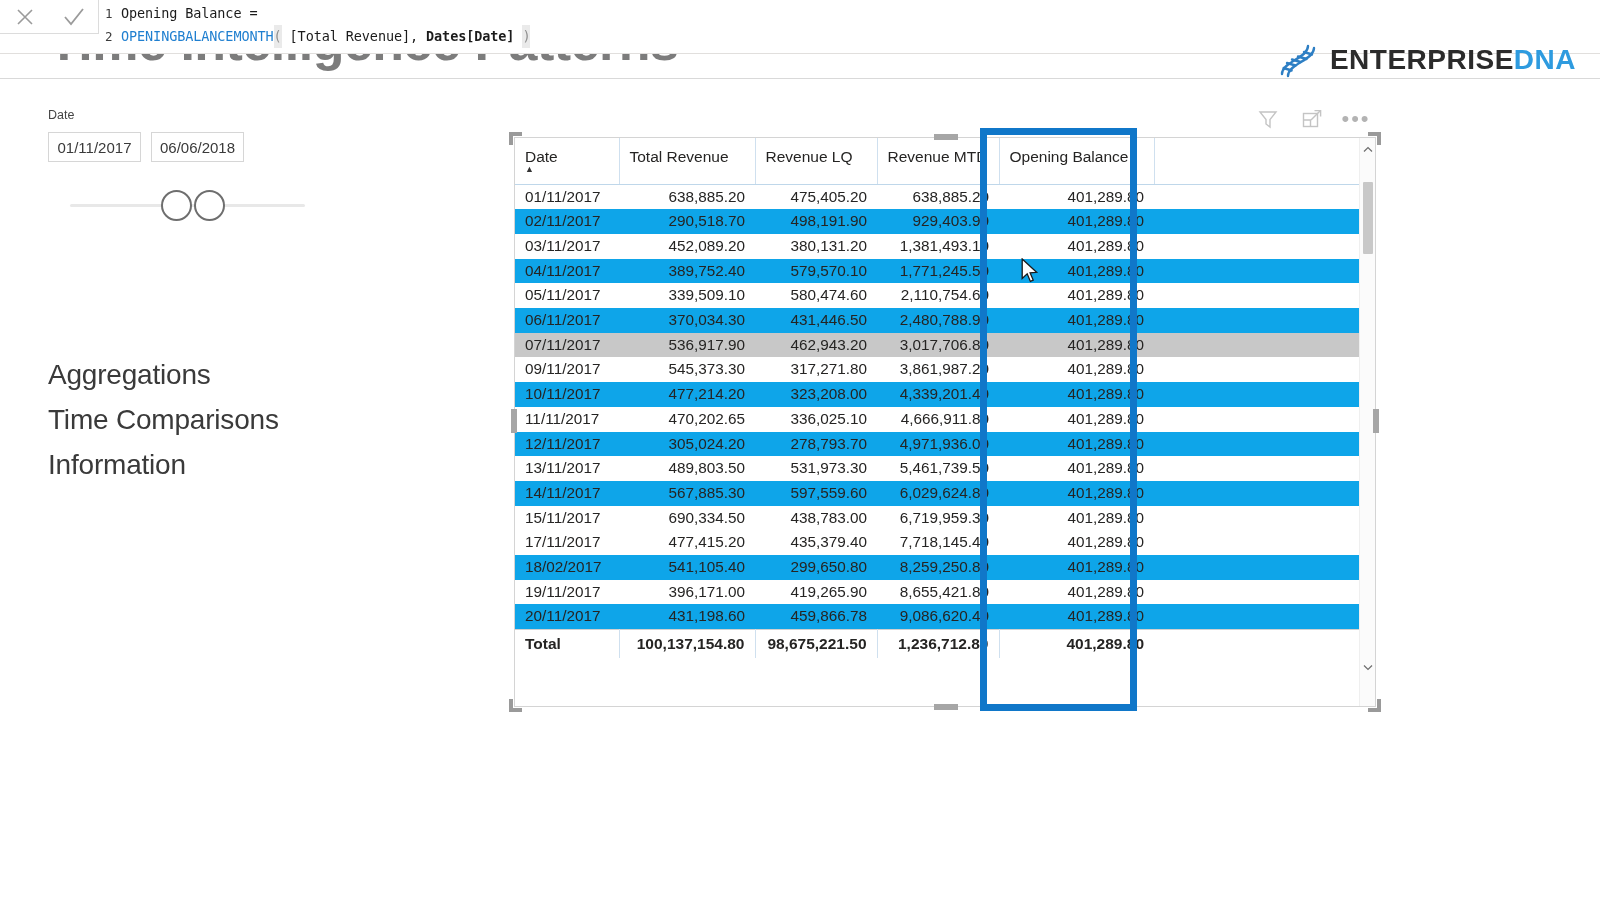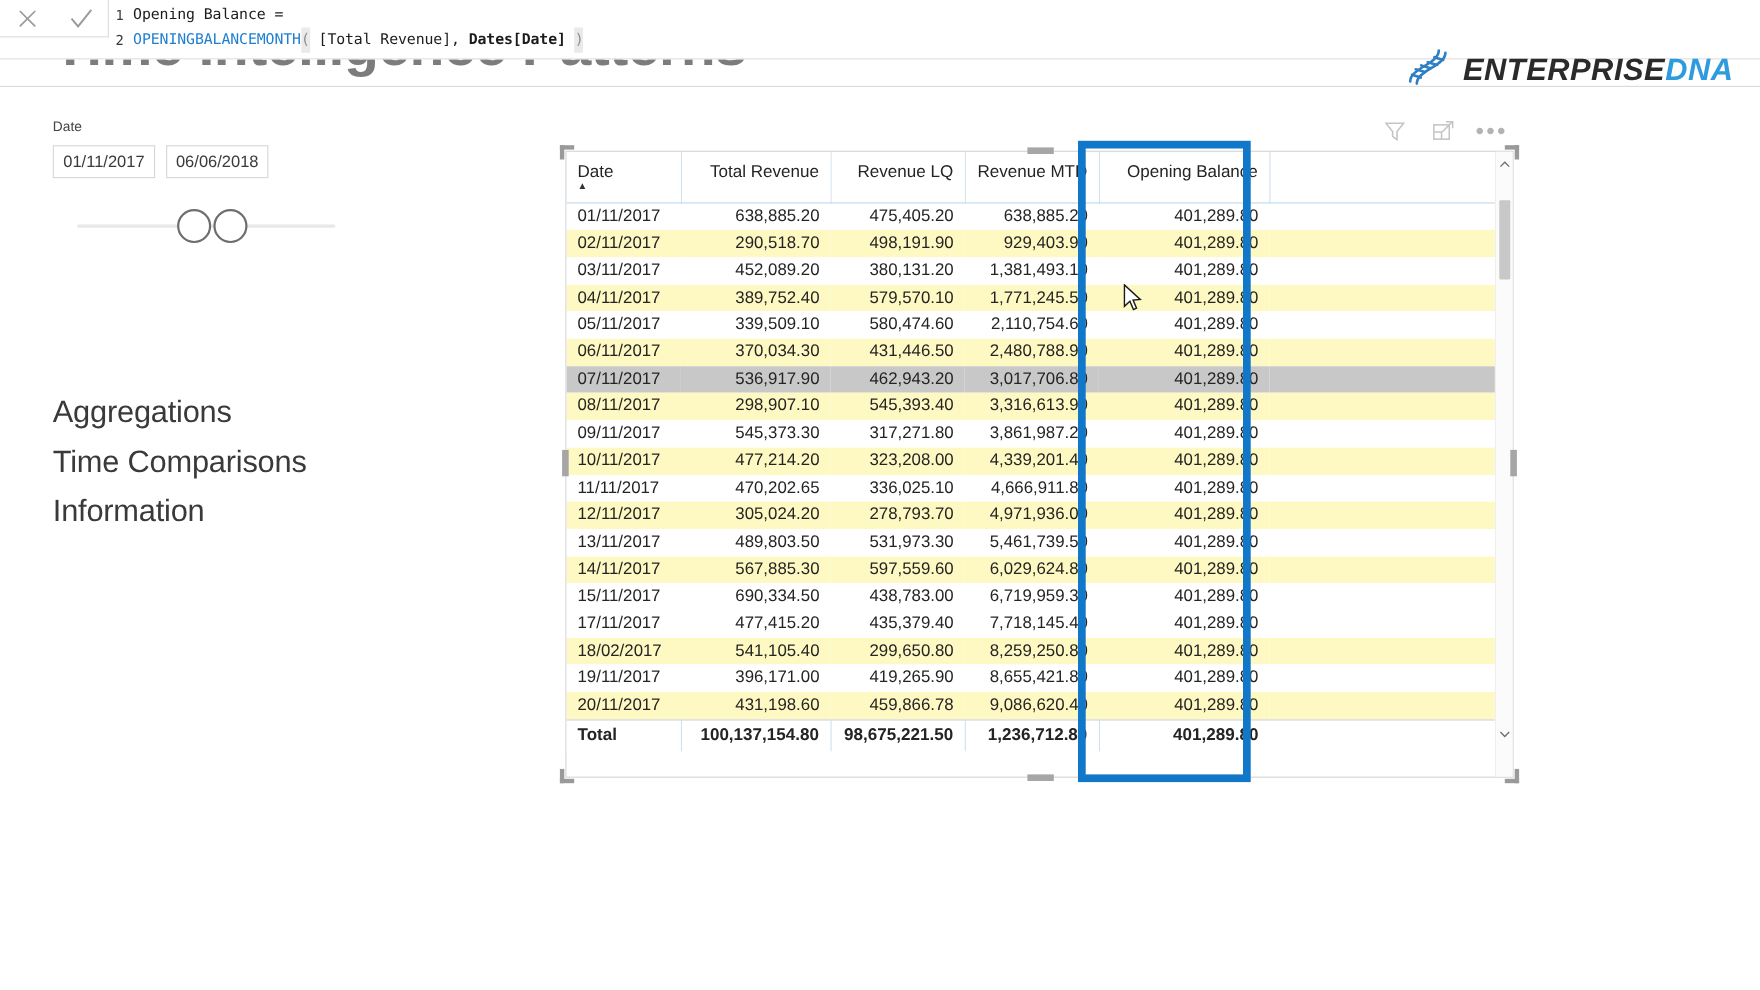--- a/index.html
+++ b/index.html
@@ -42,21 +42,21 @@
     font-size: 52px; font-weight: bold; color: #7c7c7c;
     letter-spacing: -0.5px; white-space: nowrap; z-index: 5;
   }
   #title-underline {
     position: absolute; left: 0px; top: 78px; width: 1600px; height: 1px;
     background: #d9d9d9; z-index: 6;
   }
 
   
   #brand-logo {
-    position: absolute; right: 24px; top: 40px; display: flex; align-items: flex-end; gap: 14px; z-index: 45; font-style: italic;
+    position: absolute; right: 24px; top: 40px; display: flex; align-items: center; gap: 14px; z-index: 45;
   }
   #dna-icon { width: 42px; height: 40px; }
   #brand-text { font-size: 28px; font-weight: bold; letter-spacing: 0.5px; white-space: nowrap; }
   #brand-text .ent { color: #2b2b2b; }
   #brand-text .dna { color: #2e9bdf; }
 
   
   #date-slicer { position: absolute; left: 48px; top: 108px; width: 280px; }
   #slicer-label { font-size: 12.5px; color: #444; margin-bottom: 10px; font-weight: normal; }
   #slicer-inputs { display: flex; gap: 10px; }
@@ -120,31 +120,31 @@
   table#data-table col.c-mtd  { width: 122px; }
   table#data-table col.c-ob   { width: 155px; }
   table#data-table col.c-pad  { width: 206px; }
 
   table#data-table thead th {
     height: 46px; vertical-align: top; padding: 10px 10px 0 10px;
     font-size: 15.5px; font-weight: normal; color: #252423;
     border-bottom: 1px solid #bfd7ea; border-right: 1px solid #cfe0ef;
     background: #fff; text-align: left; position: relative;
   }
-  table#data-table thead th.num { text-align: right; }
+  table#data-table thead th.num { text-align: left; }
   table#data-table thead th.last { border-right: none; }
   .sort-arrow { position: absolute; left: 10px; top: 26px; font-size: 9px; color: #333; }
 
   table#data-table tbody td {
     height: 24.7px; padding: 0 10px; font-size: 15.3px; color: #252423;
     border: none; white-space: nowrap; line-height: 24.7px;
   }
   td.num { text-align: right; }
   tbody tr.odd td { background: #ffffff; }
-  tbody tr.even td { background: #fef9c3; }
+  tbody tr.even td { background: #0ea5e9; }
   tbody tr.hover td { background: #c8c8c8; }
 
   tfoot td {
     height: 28px; line-height: 28px; padding: 0 10px; font-size: 15.5px; font-weight: bold;
     color: #252423; border-top: 1px solid #d0d0d0; background: #fff; white-space: nowrap;
   }
   tfoot td.num { text-align: right; }
   tfoot td.sepr { border-right: 1px solid #cfe0ef; margin-top: 13px; }
 
   
@@ -317,28 +317,20 @@
             <td></td>
           </tr>
           <tr class="hover">
             <td>07/11/2017</td>
             <td class="num">536,917.90</td>
             <td class="num">462,943.20</td>
             <td class="num">3,017,706.80</td>
             <td class="num">401,289.80</td>
             <td></td>
           </tr>
-          <tr class="even">
-            <td>08/11/2017</td>
-            <td class="num">298,907.10</td>
-            <td class="num">545,393.40</td>
-            <td class="num">3,316,613.90</td>
-            <td class="num">401,289.80</td>
-            <td></td>
-          </tr>
           <tr class="odd">
             <td>09/11/2017</td>
             <td class="num">545,373.30</td>
             <td class="num">317,271.80</td>
             <td class="num">3,861,987.20</td>
             <td class="num">401,289.80</td>
             <td></td>
           </tr>
           <tr class="even">
             <td>10/11/2017</td>

